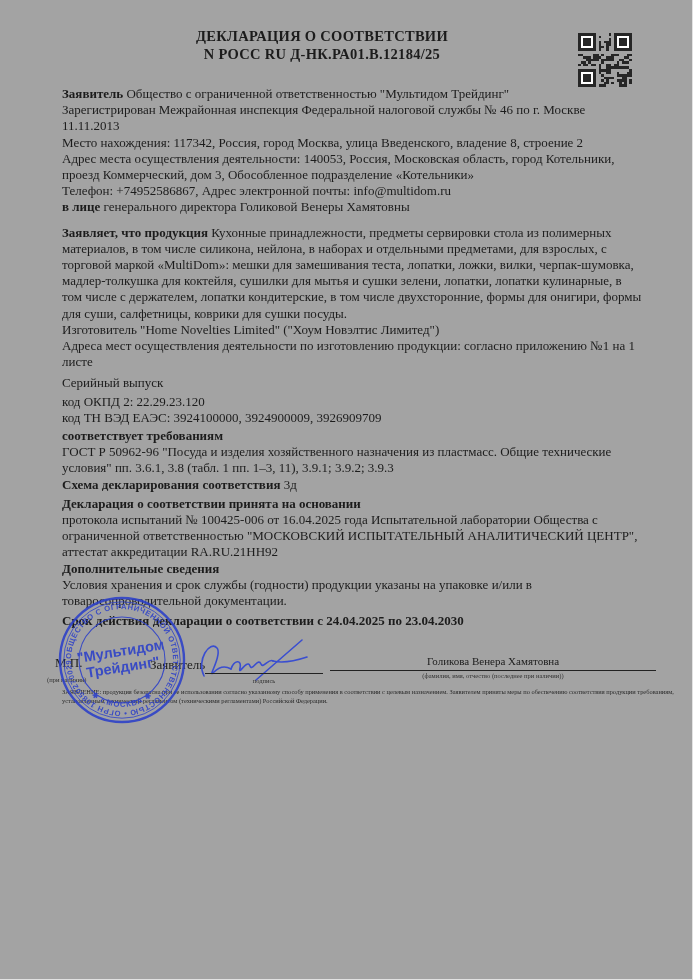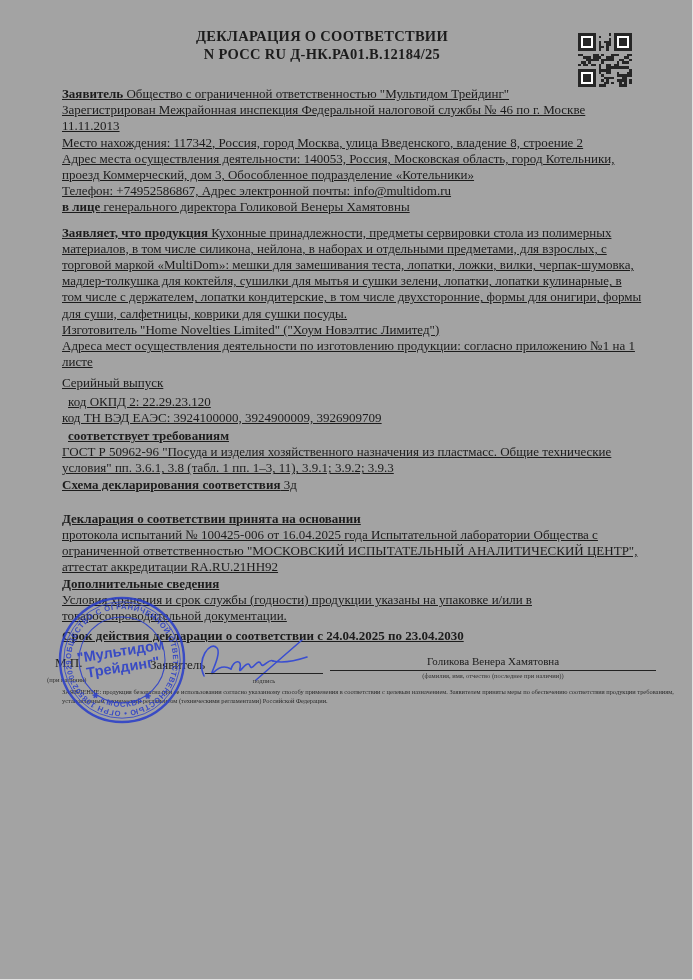--- a/index.html
+++ b/index.html
@@ -15,28 +15,28 @@
     border-bottom:1px solid #e2e2e2;
   }
   .titles {
     position:absolute; top:27px; left:62px; width:520px;
     text-align:center; font-weight:700; font-size:14.5px; line-height:18px;
     letter-spacing:0.3px;
   }
   .qr { position:absolute; top:33px; left:578px; width:54px; height:54px; }
   .content {
     position:absolute; top:86px; left:62px; width:582px;
-    font-size:13px; line-height:16.2px;text-decoration:underline;
+    font-size:13px; line-height:16.2px;
   }
   p { margin:0; }
   .b { font-weight:700; }
   .gap-lg { margin-top:9px; }
   .gap-md { margin-top:5px; }
-  .gap-sm { margin-top:2px;margin-left:6px; }
-  .gap-xs { margin-top:18px; }
+  .gap-sm { margin-top:2px; }
+  .gap-xs { margin-top:3px; }
   .gap-end { margin-top:4px; }
   
   .mp-label { position:absolute; top:655px; left:55px; font-size:13px; }
   .mp-note  { position:absolute; top:676px; left:47px; font-size:6.5px; color:#333; }
   .applicant-label { position:absolute; top:657px; left:150px; font-size:13px; }
   .sig-line { position:absolute; top:673px; left:205px; width:118px; border-top:1.2px solid #222; }
   .sig-caption { position:absolute; top:677px; left:205px; width:118px; text-align:center; font-size:6.5px; color:#333; }
   .sig-svg { position:absolute; top:636px; left:190px; width:140px; height:48px; }
   .fio-box { position:absolute; top:655px; left:330px; width:326px; text-align:center; }
   .fio-name { font-size:11px; }

